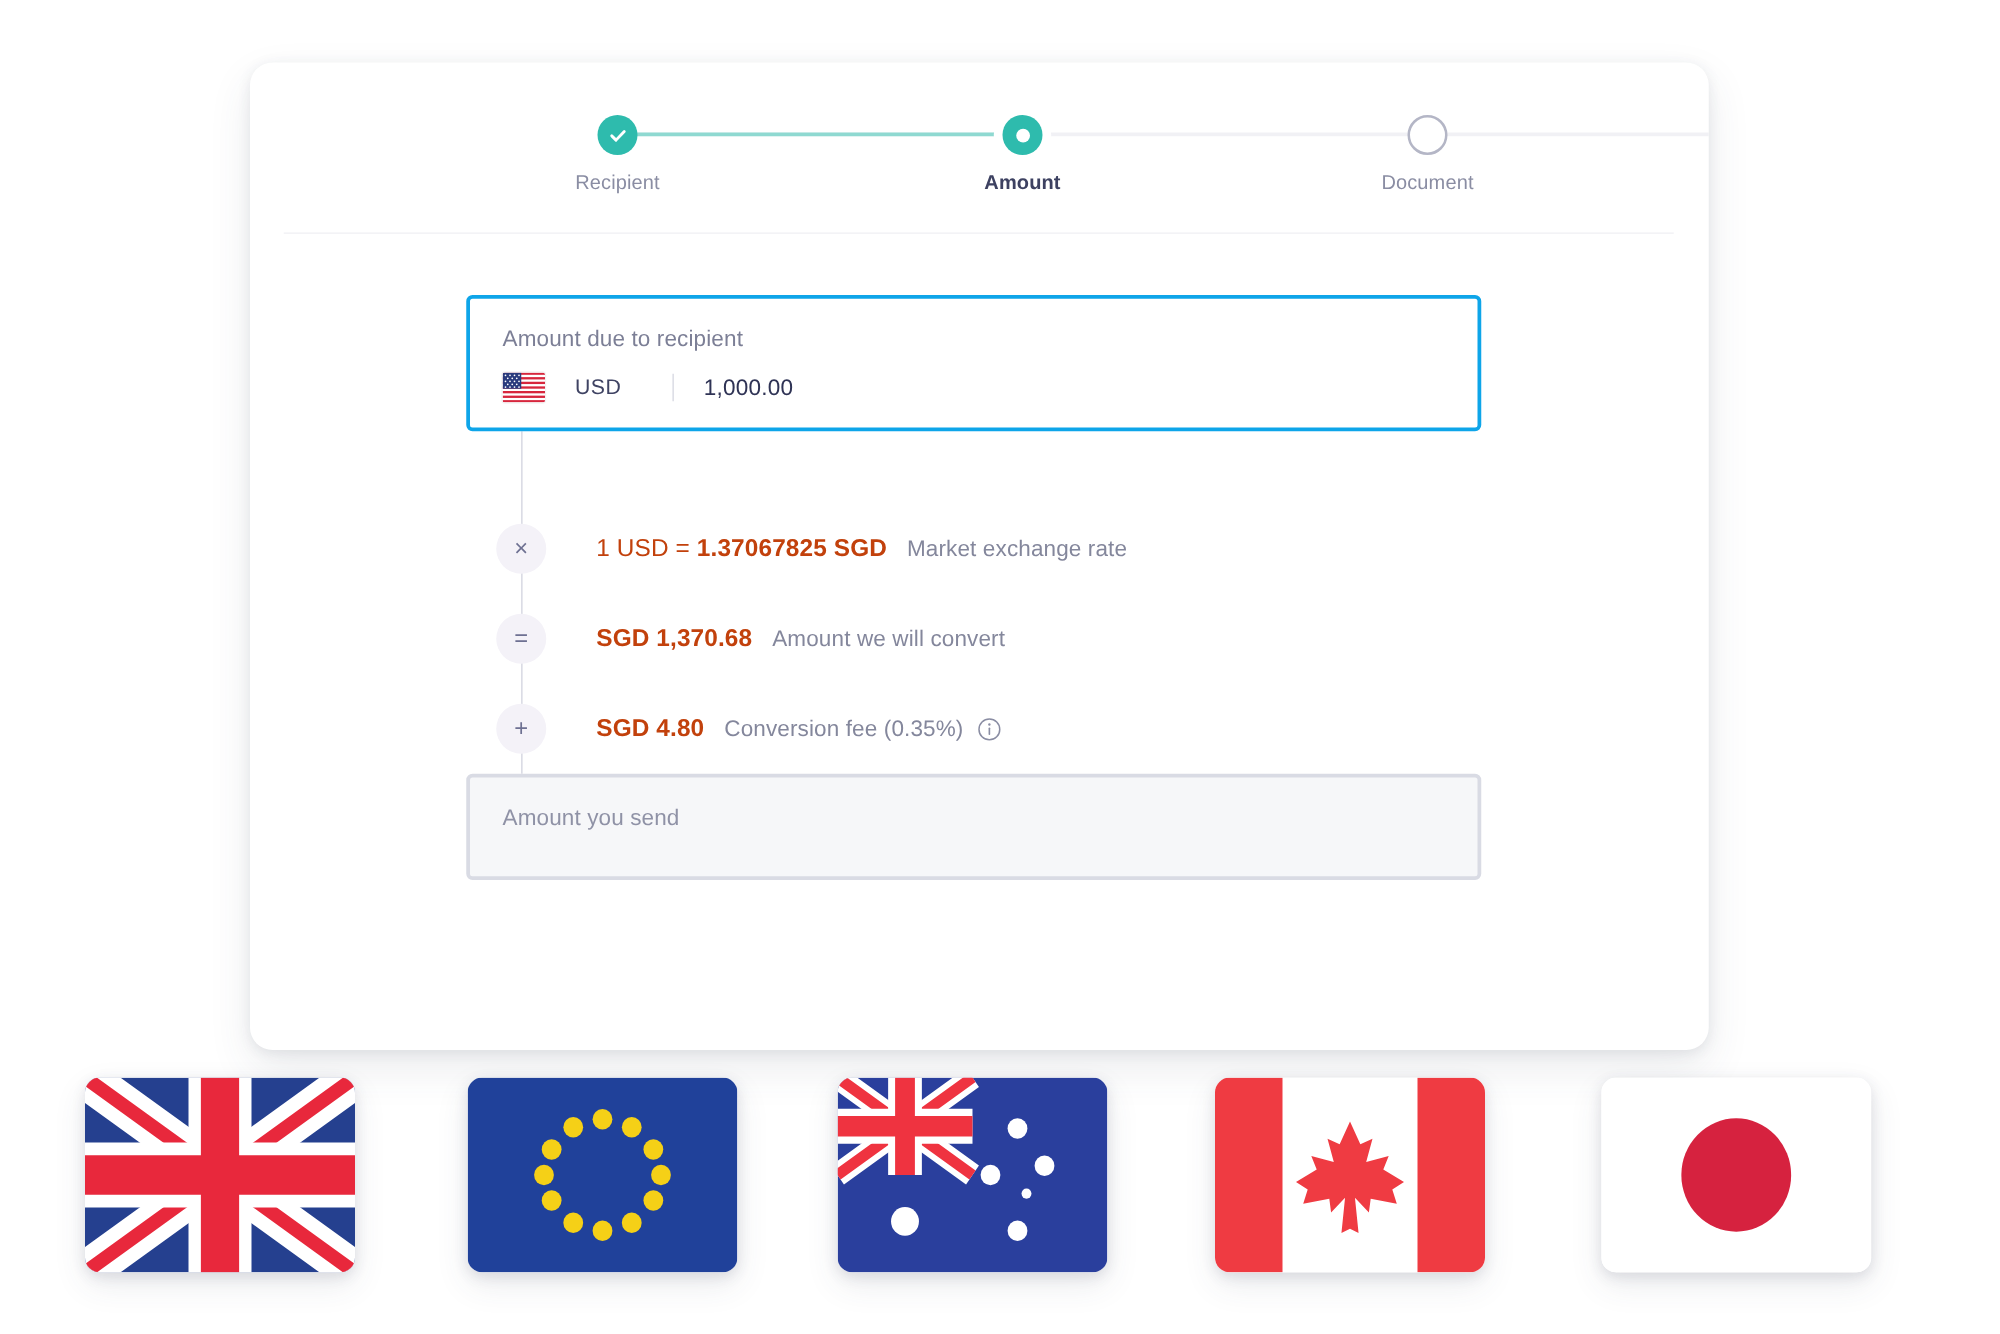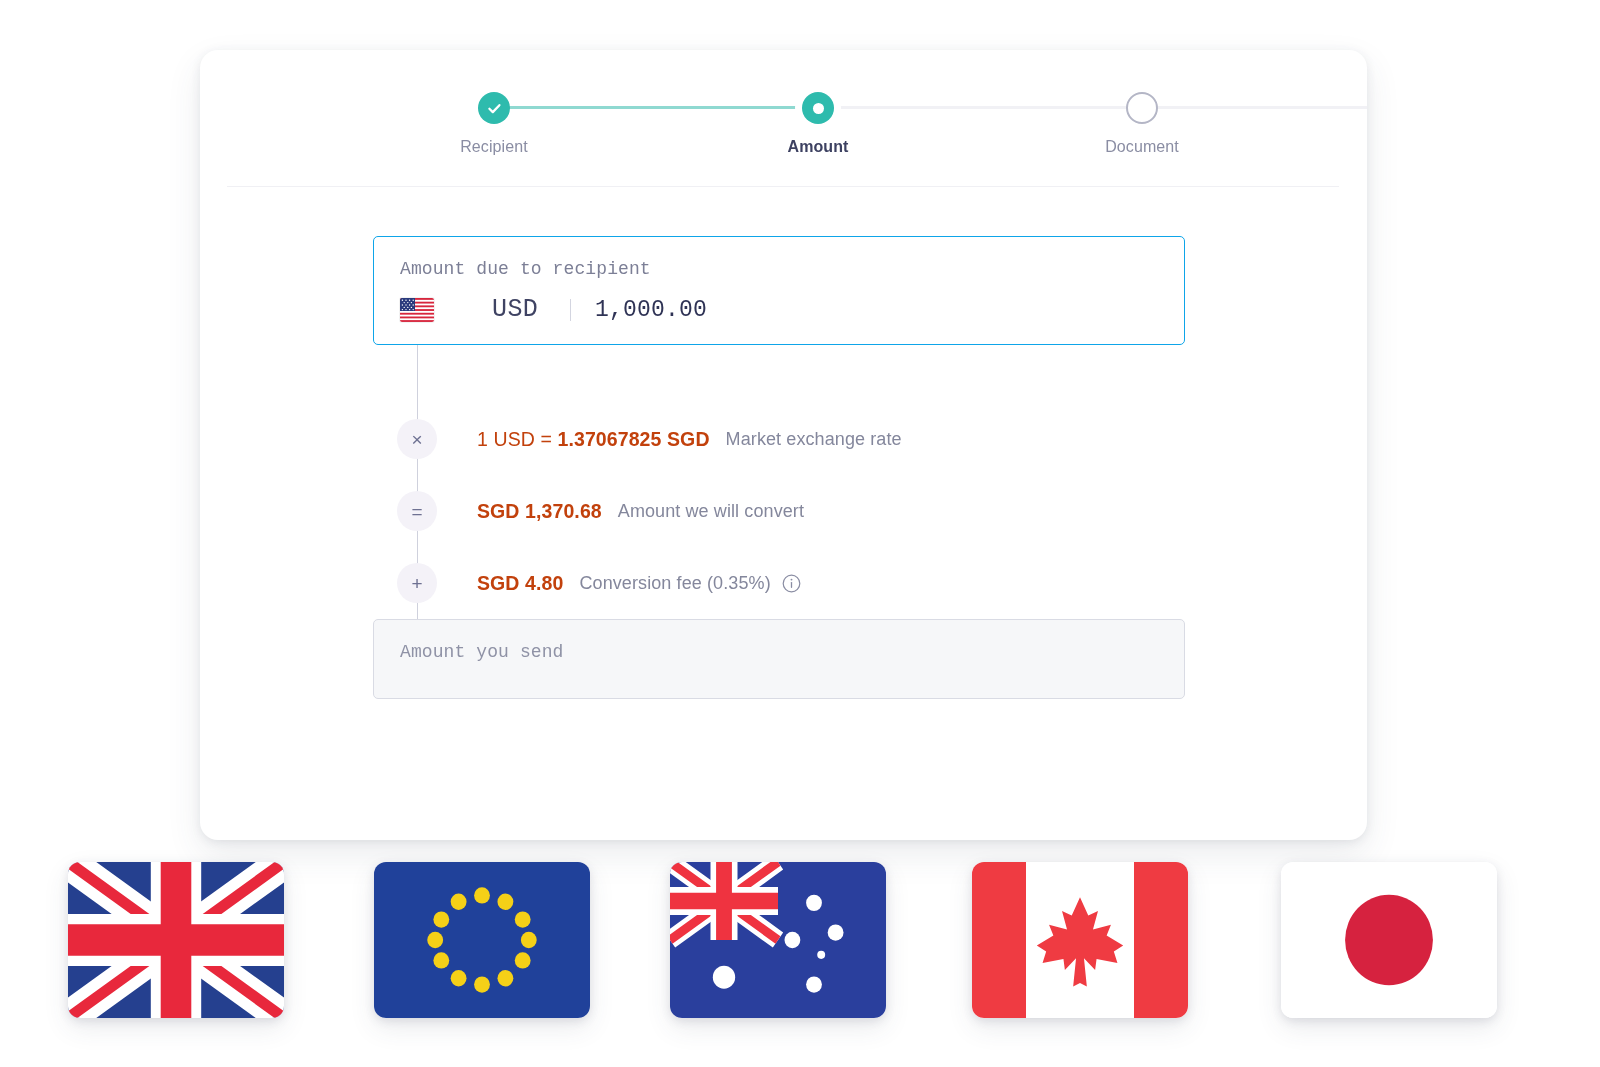--- a/index.html
+++ b/index.html
@@ -126,27 +126,26 @@
   
   .body-area {
     position: absolute;
     left: 173px;
     top: 186px;
     width: 812px;
   }
 
   
   .amount-box {
-    border: 1px solid #0ea5e9;
+    border: 3px solid #0ea5e9;
     border-radius: 5px;
     padding: 22px 10px 20px 26px;
     background: #ffffff;
     position: relative;
     z-index: 3;
-    font-family: Liberation Mono, monospace;
   }
   .amount-box.readonly {
     background: #f6f7f9;
     border-color: #d9dbe4;
   }
   .box-label {
     font-size: 18px;
     color: #7c7f96;
     margin-bottom: 16px;
     letter-spacing: .1px;
@@ -159,34 +158,33 @@
   .flag-sm {
     width: 34px; height: 24px;
     border-radius: 2px;
     overflow: hidden;
     flex: none;
     margin-right: 24px;
     box-shadow: 0 0 0 1px rgba(0,0,0,0.05);
   }
   .flag-sm svg { display: block; width: 100%; height: 100%; }
   .cur-code {
-    font-size: 25px;
+    font-size: 17px;
     color: #3f4363;
     letter-spacing: .4px;
     min-width: 54px;
-    margin-left: 34px;
   }
   .cur-code.muted { color: #a9acbd; }
   .vbar {
     width: 1px; height: 22px;
     background: #d3d5e0;
     margin: 0 24px;
   }
   .cur-amount {
-    font-size: 23px;
+    font-size: 18px;
     color: #2f3355;
     letter-spacing: .2px;
   }
   .cur-amount.muted { color: #a9acbd; }
 
   
   .breakdown {
     position: relative;
     padding: 0 0 0 0;
     margin-top: 0;

